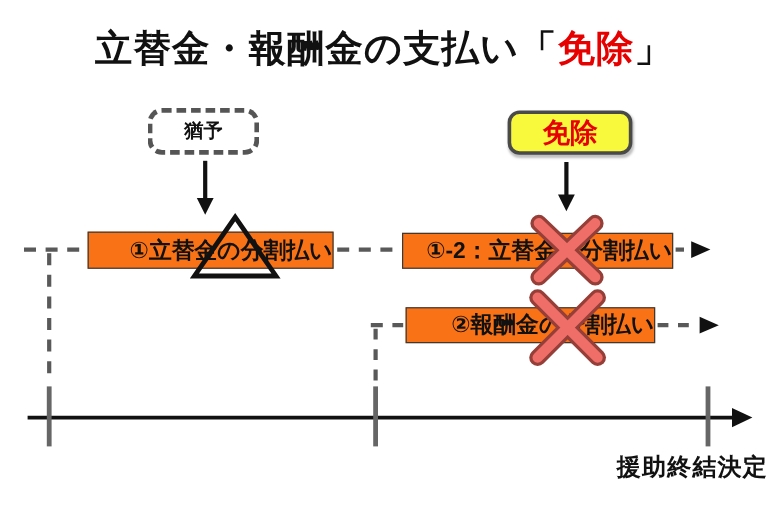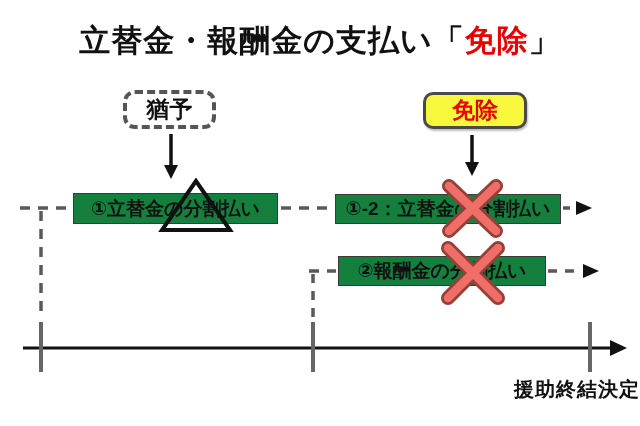--- a/index.html
+++ b/index.html
@@ -9,33 +9,33 @@
   }
   .title{
     position:absolute;left:0;top:20px;width:640px;margin:0;
     text-align:center;font-size:31px;font-weight:800;color:#111;
     letter-spacing:1px;
   }
   .grace-box{
     position:absolute;left:123px;top:90px;width:93px;height:39px;
     box-sizing:border-box;border:4px dashed #555;border-radius:12px;
     display:flex;align-items:center;justify-content:center;
-    font-size:23px;font-weight:800;color:#111;background:#fff;
+    font-size:16px;font-weight:800;color:#111;background:#fff;
   }
   .exempt-box{
     position:absolute;left:423px;top:92px;width:104px;height:37px;
     box-sizing:border-box;border:3px solid #4a4a4a;border-radius:10px;
     display:flex;align-items:center;justify-content:center;
     font-size:23px;font-weight:800;
     box-shadow:1px 2px 2px rgba(0,0,0,0.25);
   }
   .flow-box{
-    position:absolute;box-sizing:border-box;background:#15803d;
+    position:absolute;box-sizing:border-box;background:#f97316;
     border:1.5px solid #3a3a3a;
-    display:flex;align-items:center;justify-content:center;
+    display:flex;align-items:center;justify-content:flex-end;
     font-size:19px;font-weight:700;color:#111;white-space:nowrap;
   }
   .box1{left:73px;top:193px;width:205px;height:31px;}
   .box2{left:335px;top:194px;width:226px;height:30px;}
   .box3{left:338px;top:256px;width:208px;height:30px;}
   .timeline-label{
     position:absolute;left:0;top:376px;width:640px;text-align:right;
     font-size:20px;font-weight:800;color:#111;letter-spacing:1px;
   }
   .overlay{

